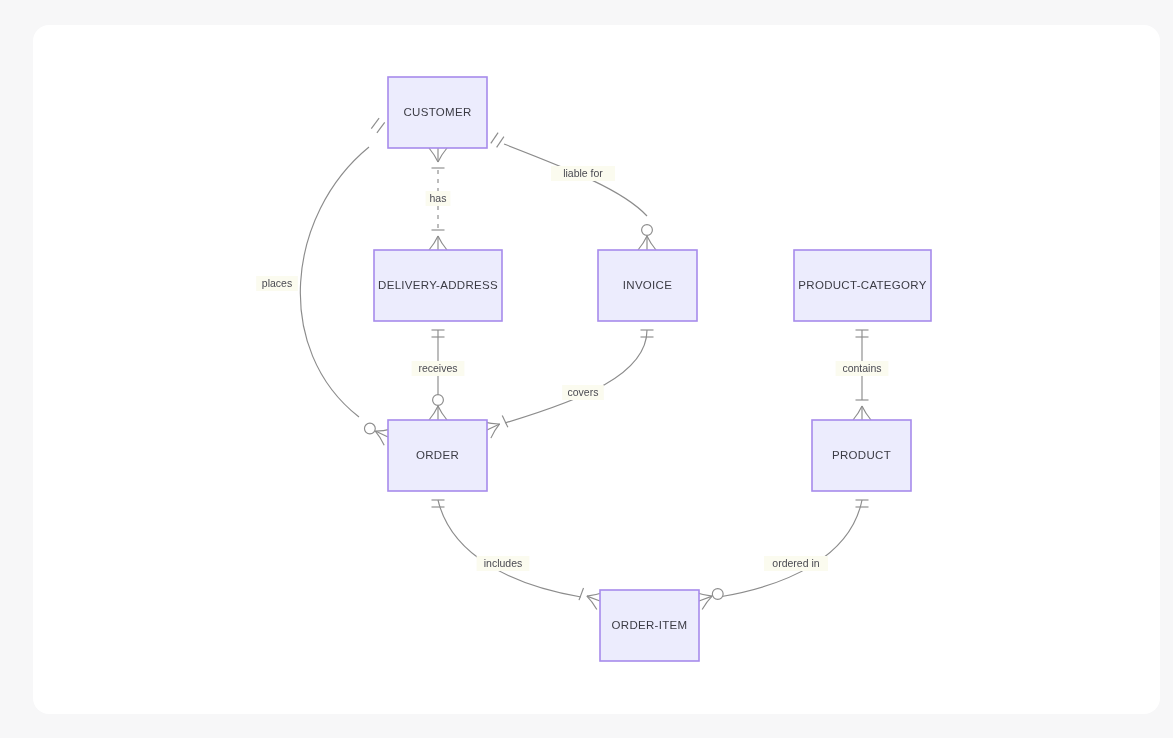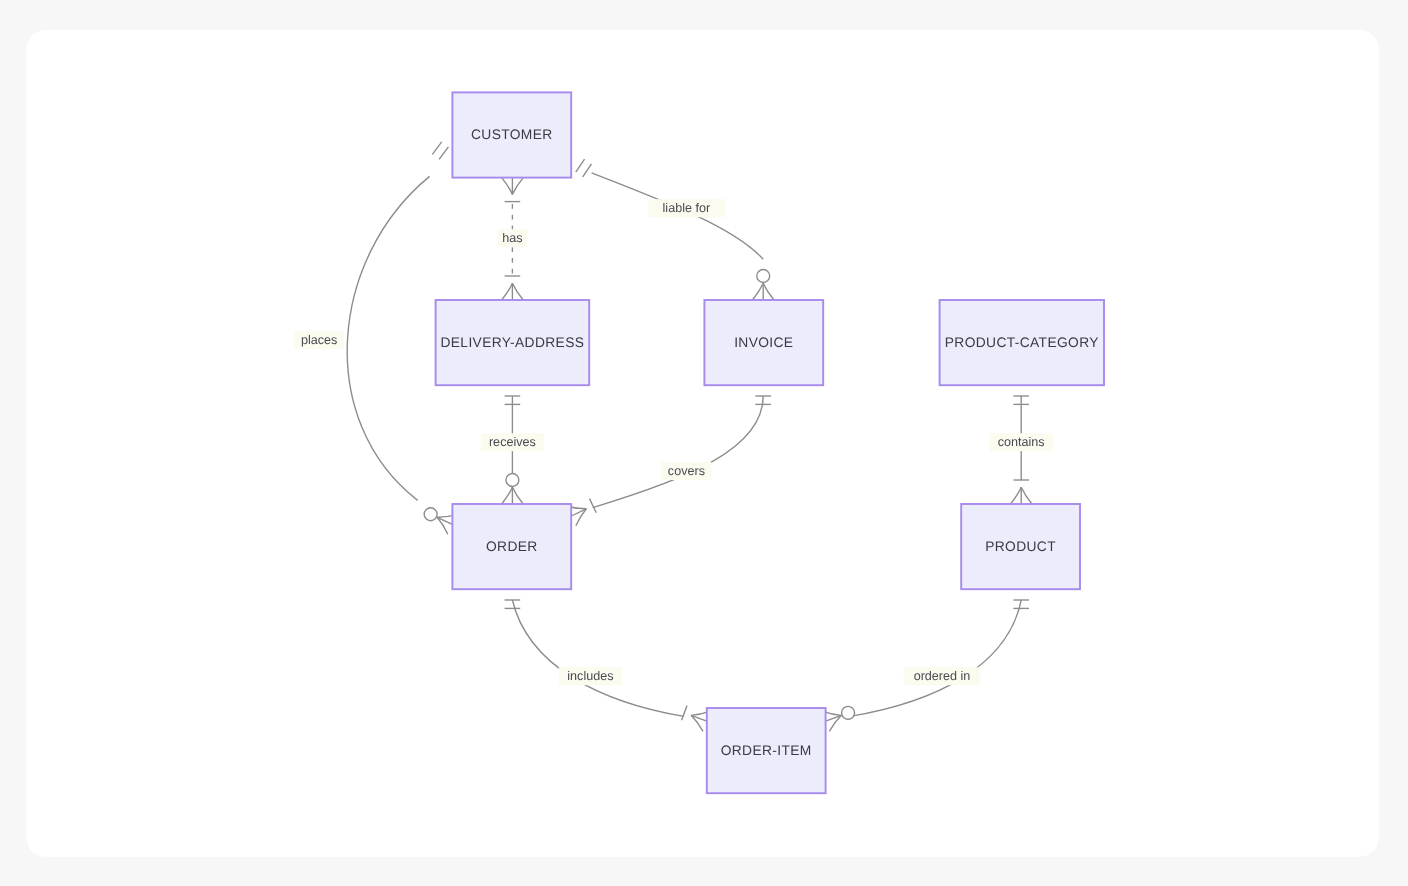--- a/index.html
+++ b/index.html
@@ -9,20 +9,21 @@
     background: #f7f7f8;
     width: 1173px;
     height: 738px;
     overflow: hidden;
     font-family: "Liberation Sans", sans-serif;
   }
   #canvas-wrap {
     position: relative;
     width: 930px;
     height: 738px;
+    margin-left: 11px;
   }
   #diagram-card {
     position: absolute;
     left: 22px;
     top: 25px;
     width: 1127px;
     height: 689px;
     background: #ffffff;
     border-radius: 16px;
   }

